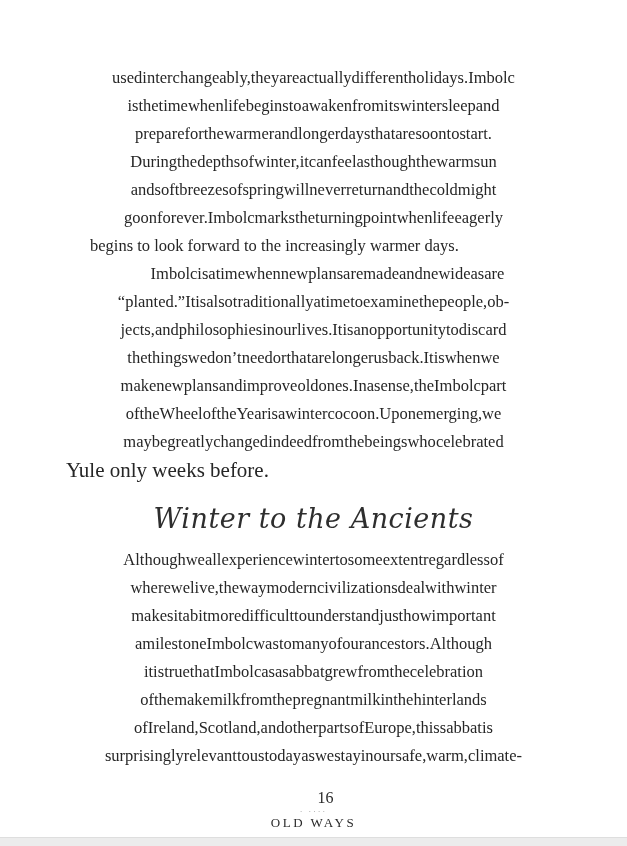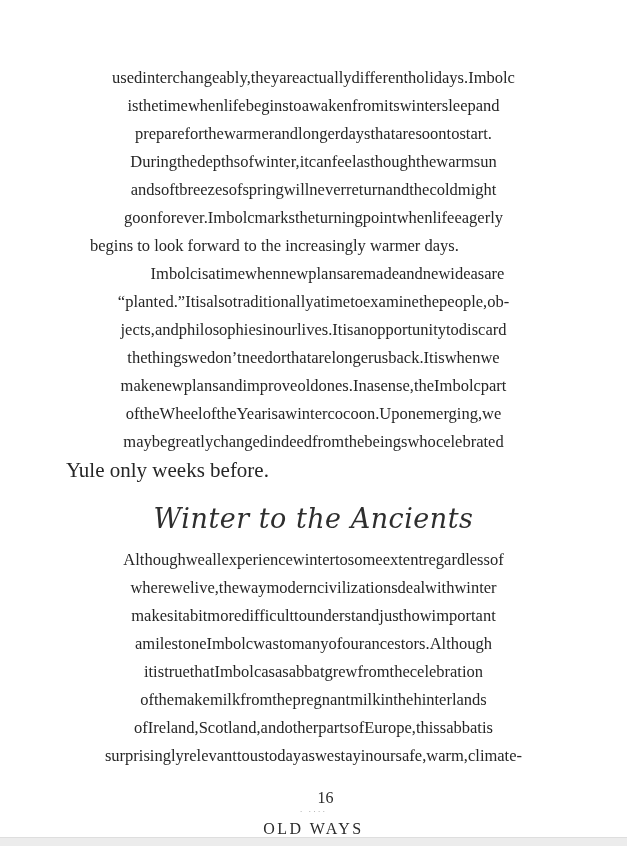--- a/index.html
+++ b/index.html
@@ -61,23 +61,22 @@
     padding-left: 24px;
   }
   .ornament {
     font-size: 8px;
     line-height: 7px;
     color: #8f8f8f;
     letter-spacing: 2px;
     margin-top: 1px;
   }
   .running-title {
-    font-size: 16px;
+    font-size: 13px;
     letter-spacing: 2.5px;
-    margin-top: 5px;
   }
   .bottom-strip {
     position: absolute;
     left: 0;
     bottom: 0;
     width: 100%;
     height: 8px;
     background: #ececec;
     border-top: 1px solid #dedede;
   }

